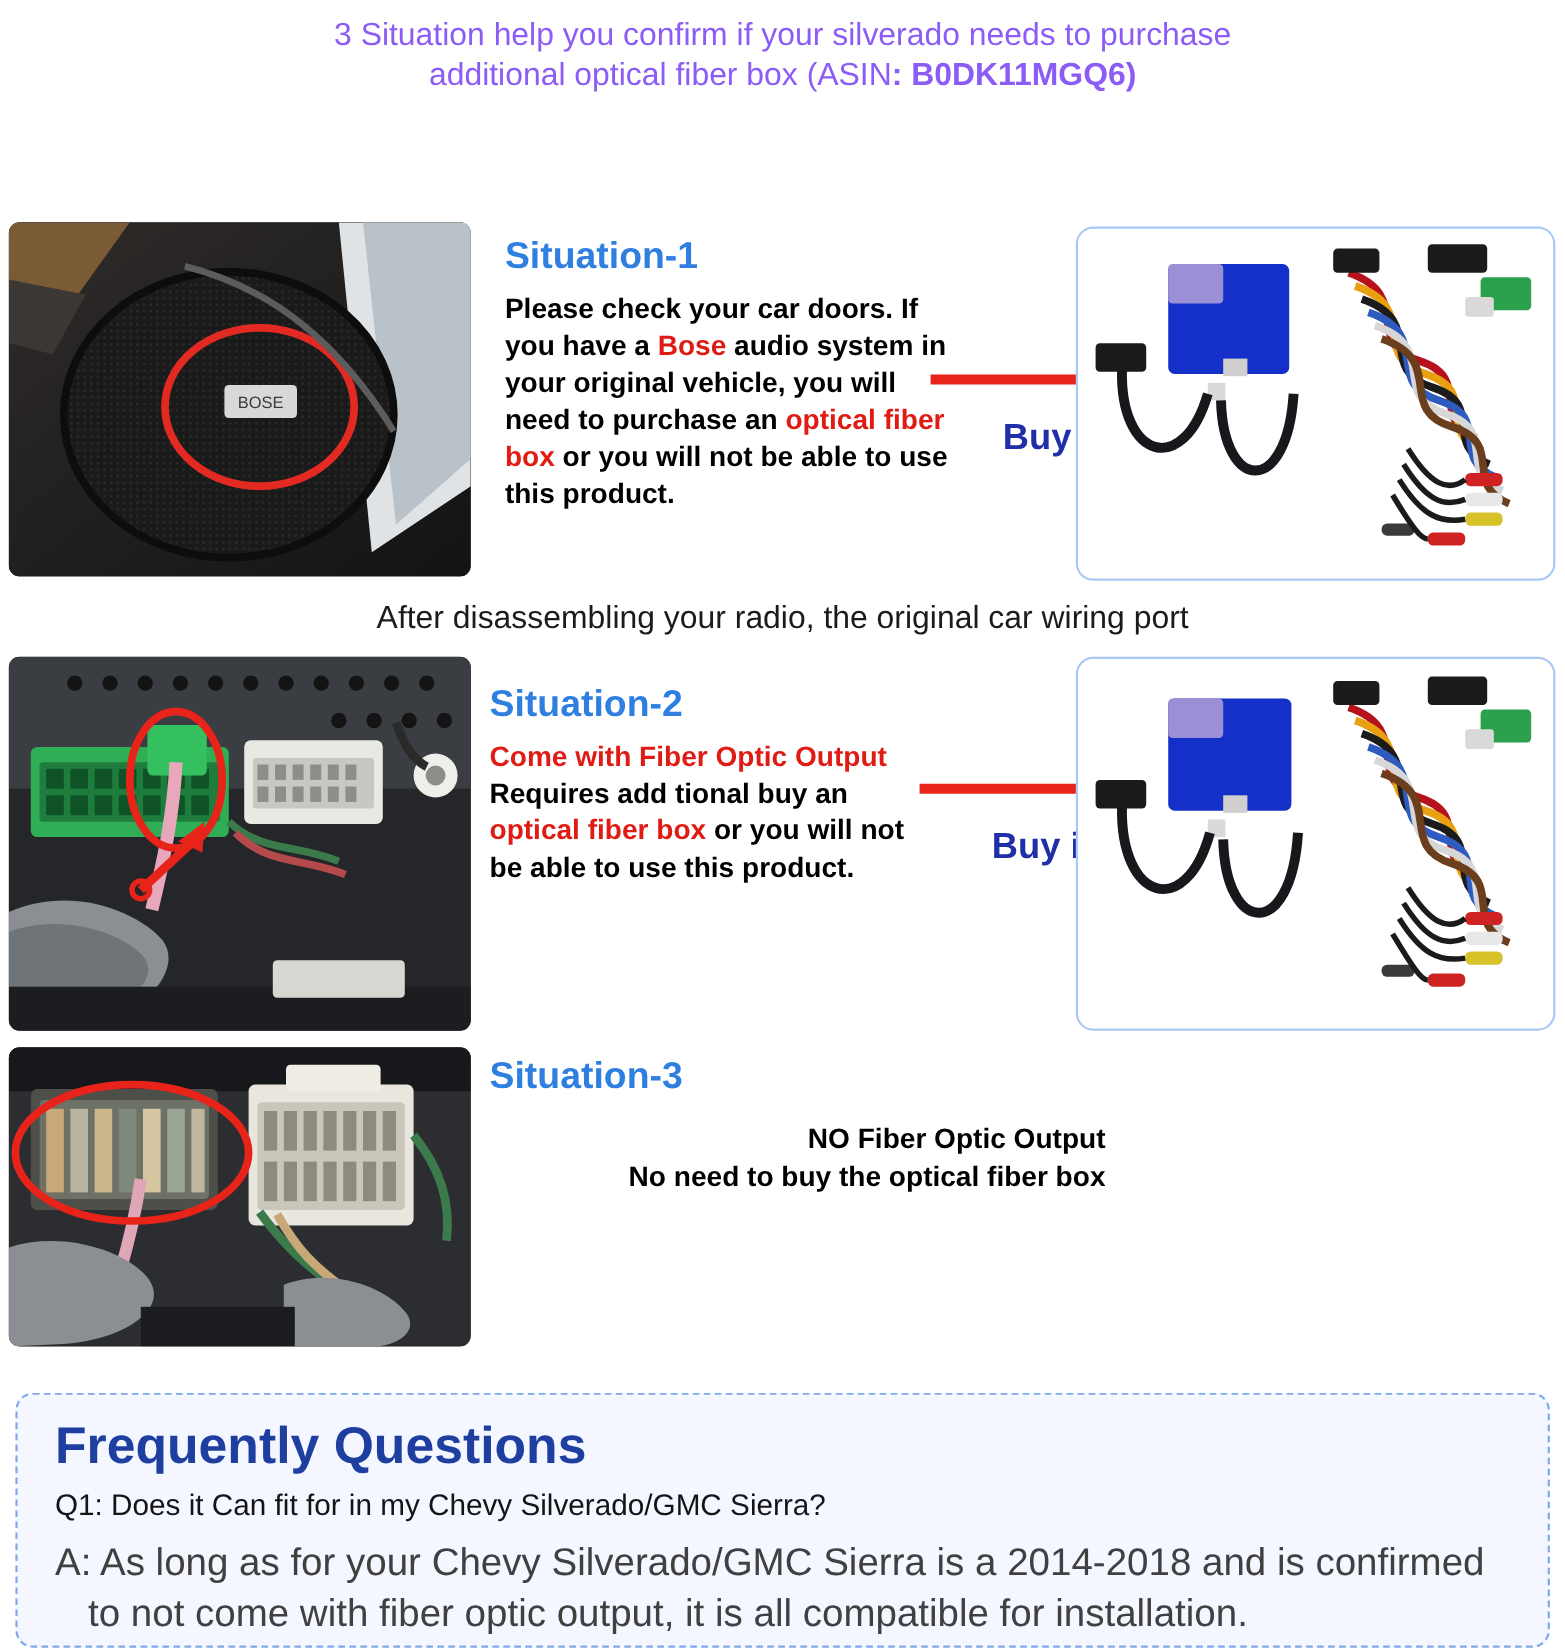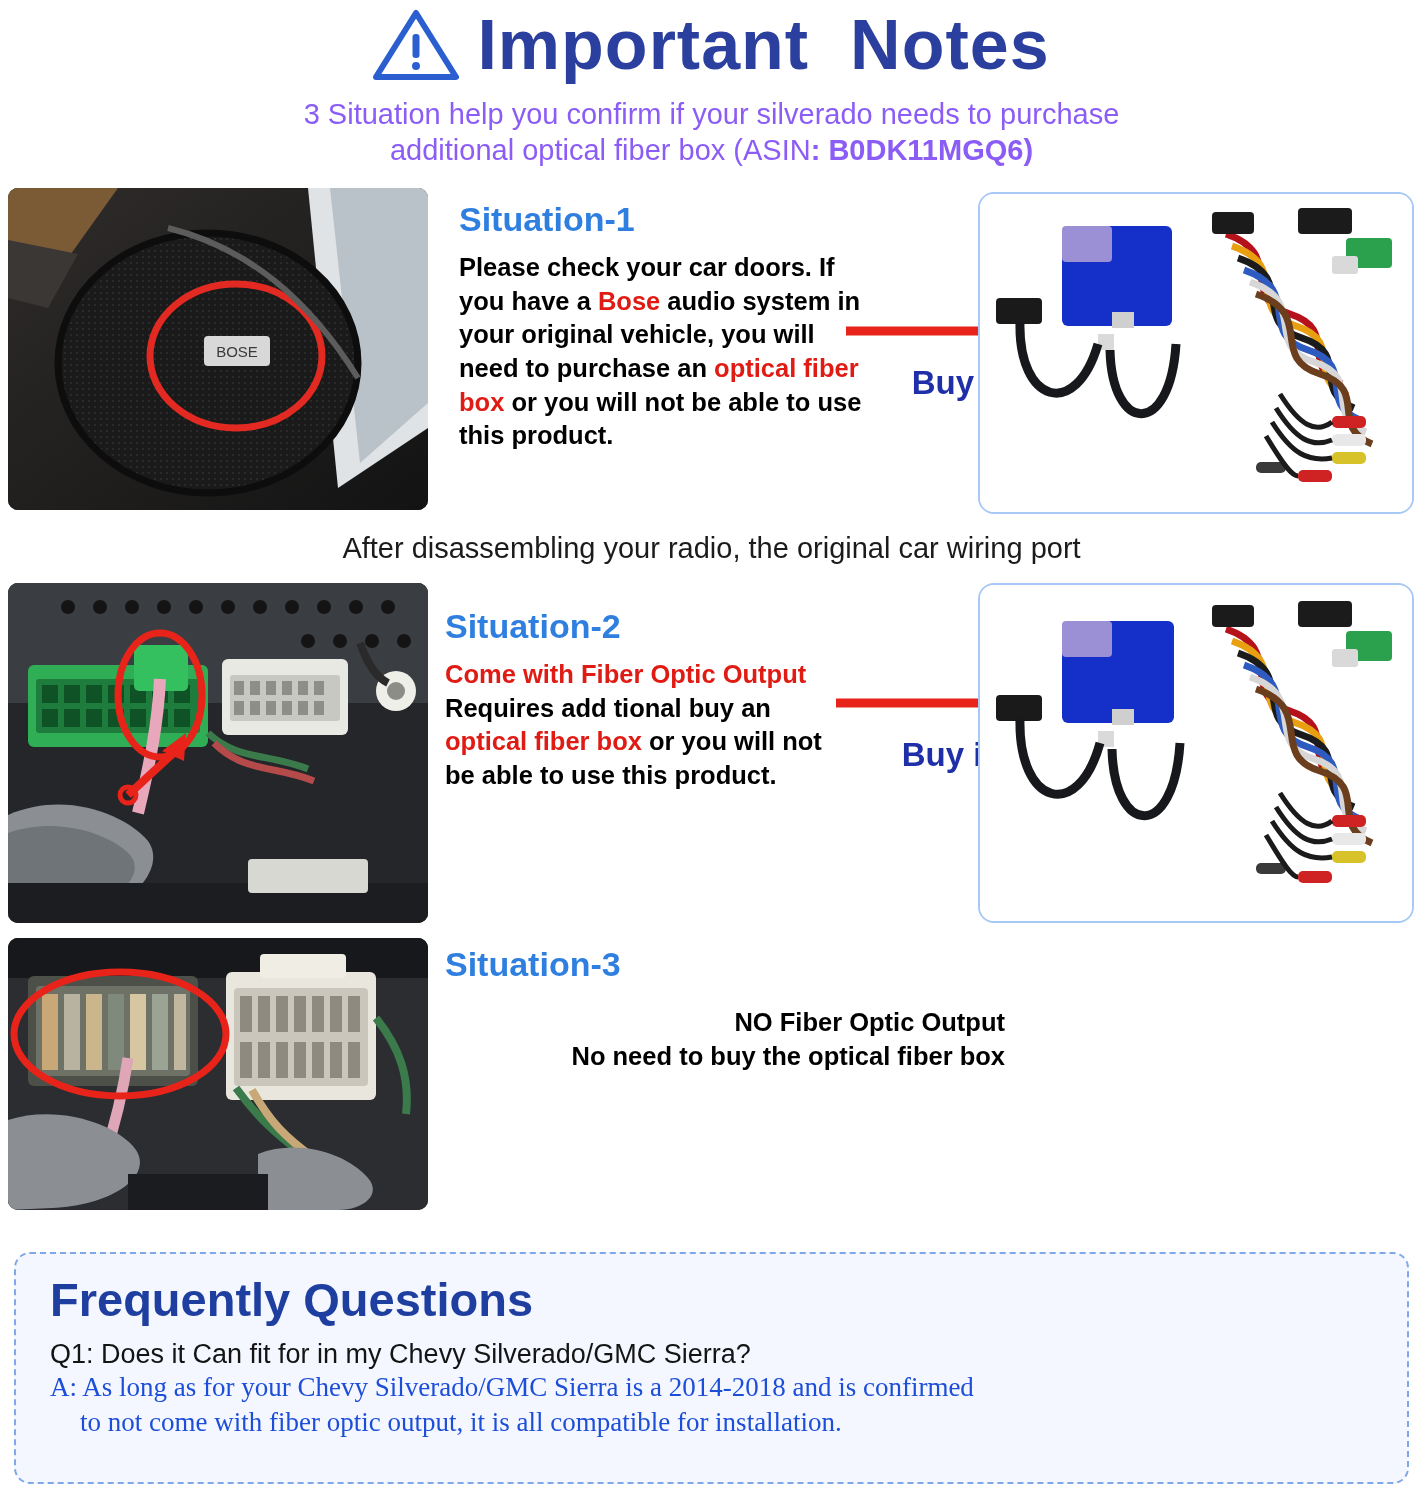--- a/index.html
+++ b/index.html
@@ -119,42 +119,34 @@
   }
   .faq-title {
     font-size: 47px;
     font-weight: bold;
     color: #1f3fa0;
     margin-bottom: 12px;
   }
   .faq-q {
     font-size: 27px;
     color: #141414;
+    margin-bottom: 14px;
   }
   .faq-a {
-    font-size: 27px;
-    color: #1d4ed8;
+    font-size: 35px;
+    color: #404040;
     line-height: 1.3;
-    font-family: Liberation Serif, serif;
   }
   .faq-a .indent { display: block; padding-left: 30px; }
 </style>
 </head>
 <body>
 
 <div class="page">
 
-  <div class="header">
-    <svg class="warn-icon" viewBox="0 0 86 74">
-      <polygon points="43,5 83,69 3,69" fill="none" stroke="#2b5fd0" stroke-width="6" stroke-linejoin="round"></polygon>
-      <rect x="39.5" y="26" width="7" height="24" rx="3" fill="#2b5fd0"></rect>
-      <circle cx="43" cy="58" r="4" fill="#2b5fd0"></circle>
-    </svg>
-    <div class="title">Important  Notes</div>
-  </div>
 
   <div class="subtitle">
     <span>3 Situation help you confirm if your silverado needs to purchase</span><br>
     <span>additional optical fiber box (ASIN</span><span class="asin">: B0DK11MGQ6)</span>
   </div>
 
   <div class="photo" style="position:absolute; left:8px; top:188px; width:420px; height:322px;">
     <svg viewBox="0 0 420 322" width="420" height="322" preserveAspectRatio="none">
       <defs>
         <linearGradient id="doorg" x1="0" y1="0" x2="1" y2="1">

